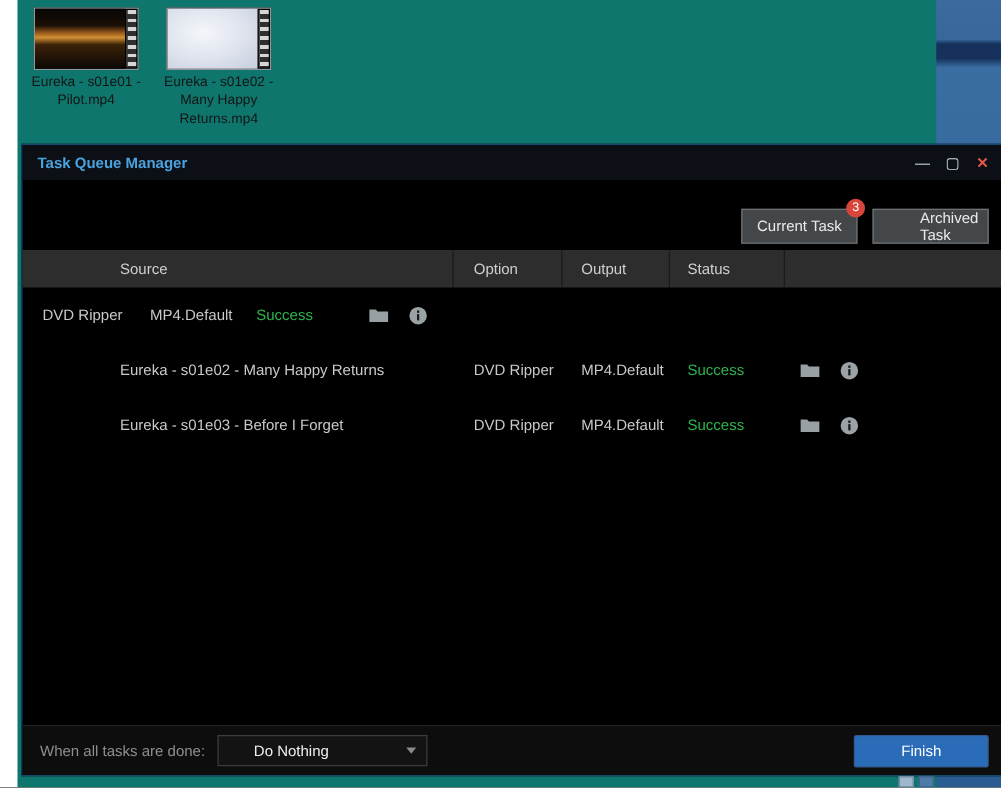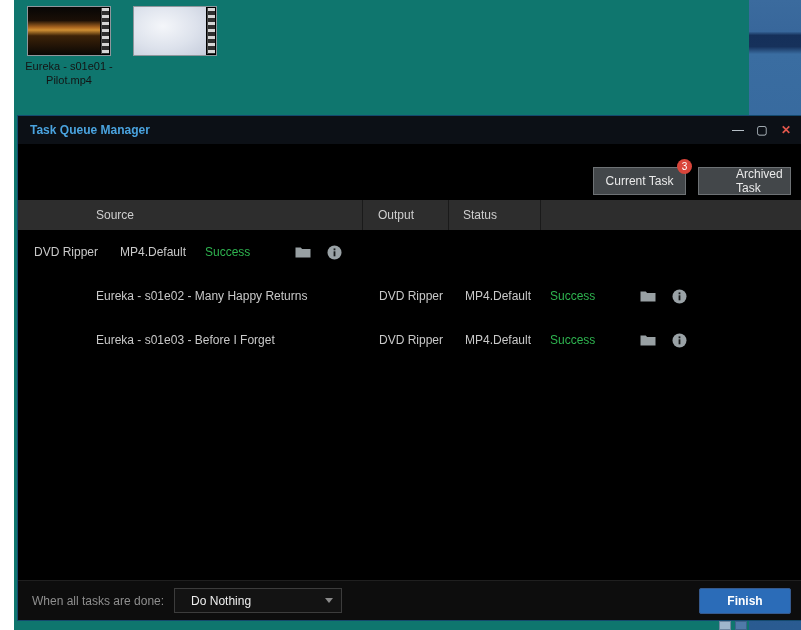--- a/index.html
+++ b/index.html
@@ -51,26 +51,26 @@
   .trow { display:flex; height:44px; align-items:center; color:#c9c9c9; font-size:12px; }
   .trow > div { display:flex; align-items:center; }
   .status-success { color:#2eb34f; }
   .actions { gap:16px; padding-left:12px; }
   .icon-btn { display:flex; align-items:center; cursor:pointer; }
 
   .footer { position:absolute; left:0; right:0; bottom:0; height:40px; background:#0d0d0d;
     border-top:1px solid #1f1f1f; display:flex; align-items:center; }
   .footer-label { color:#8f8f8f; font-size:12px; padding-left:14px; }
   .dropdown { margin-left:10px; width:168px; height:25px; background:#131313; border:1px solid #3c3c3c;
-    display:flex; align-items:center; color:#efefef; font-size:12px; padding-left:16px; position:relative; cursor:pointer; }
+    display:flex; align-items:center; color:#efefef; font-size:12px; padding-left:28px; position:relative; cursor:pointer; }
   .dd-arrow { position:absolute; right:8px; top:9px; width:0; height:0;
     border-left:4px solid transparent; border-right:4px solid transparent; border-top:5px solid #8a8a8a; }
-  .finish { margin-left:auto; margin-right:14px; width:92px; height:26px; background:#2b6cb8; color:#fff;
+  .finish { margin-left:auto; margin-right:14px; width:108px; height:26px; background:#2b6cb8; color:#fff;
     font-size:12px; border:1px solid #35598c; display:flex; align-items:center; justify-content:center;
-    border-radius:2px; cursor:pointer;font-weight:bold; }
+    border-radius:2px; cursor:pointer; }
 
   .tray { position:absolute; right:68px; bottom:0; height:10px; display:flex; gap:4px; align-items:flex-end; }
   .tray-box { width:12px; height:9px; border:1px solid #6f86a0; background:#9fb6cc; }
   .tray-box2 { width:12px; height:9px; border:1px solid #3d6globals; border:1px solid #3d628c; background:#4f7aa8; }
 </style>
 </head>
 <body>
 
 <div class="screen">
 
@@ -82,20 +82,21 @@
       <div class="sprockets"></div>
     </div>
     <div class="file-label">Eureka - s01e01 - Pilot.mp4</div>
   </div>
 
   <div class="file file-2">
     <div class="thumb">
       <div class="art art-cloud"></div>
       <div class="sprockets"></div>
     </div>
+    <div class="file-label">Eureka - s01e02 - Many Happy Returns.mp4</div>
   </div>
 
   <div class="tqm">
 
     <div class="titlebar">
       <span class="title">Task Queue Manager</span>
       <span class="controls">
         <span class="ctrl">—</span>
         <span class="ctrl">▢</span>
         <span class="ctrl ctrl-close">✕</span>
@@ -107,20 +108,21 @@
         <span>Current Task</span>
         <span class="badge">3</span>
       </div>
       <div class="tab-btn tab-archived">
         <span>Archived Task</span>
       </div>
     </div>
 
     <div class="thead">
       <div class="col-source">Source</div>
+      <div class="col-option">Option</div>
       <div class="col-output">Output</div>
       <div class="col-status">Status</div>
       <div class="col-actions"></div>
     </div>
 
     <div class="trow">
       <div class="col-option">DVD Ripper</div>
       <div class="col-output">MP4.Default</div>
       <div class="col-status status-success">Success</div>
       <div class="col-actions actions">

